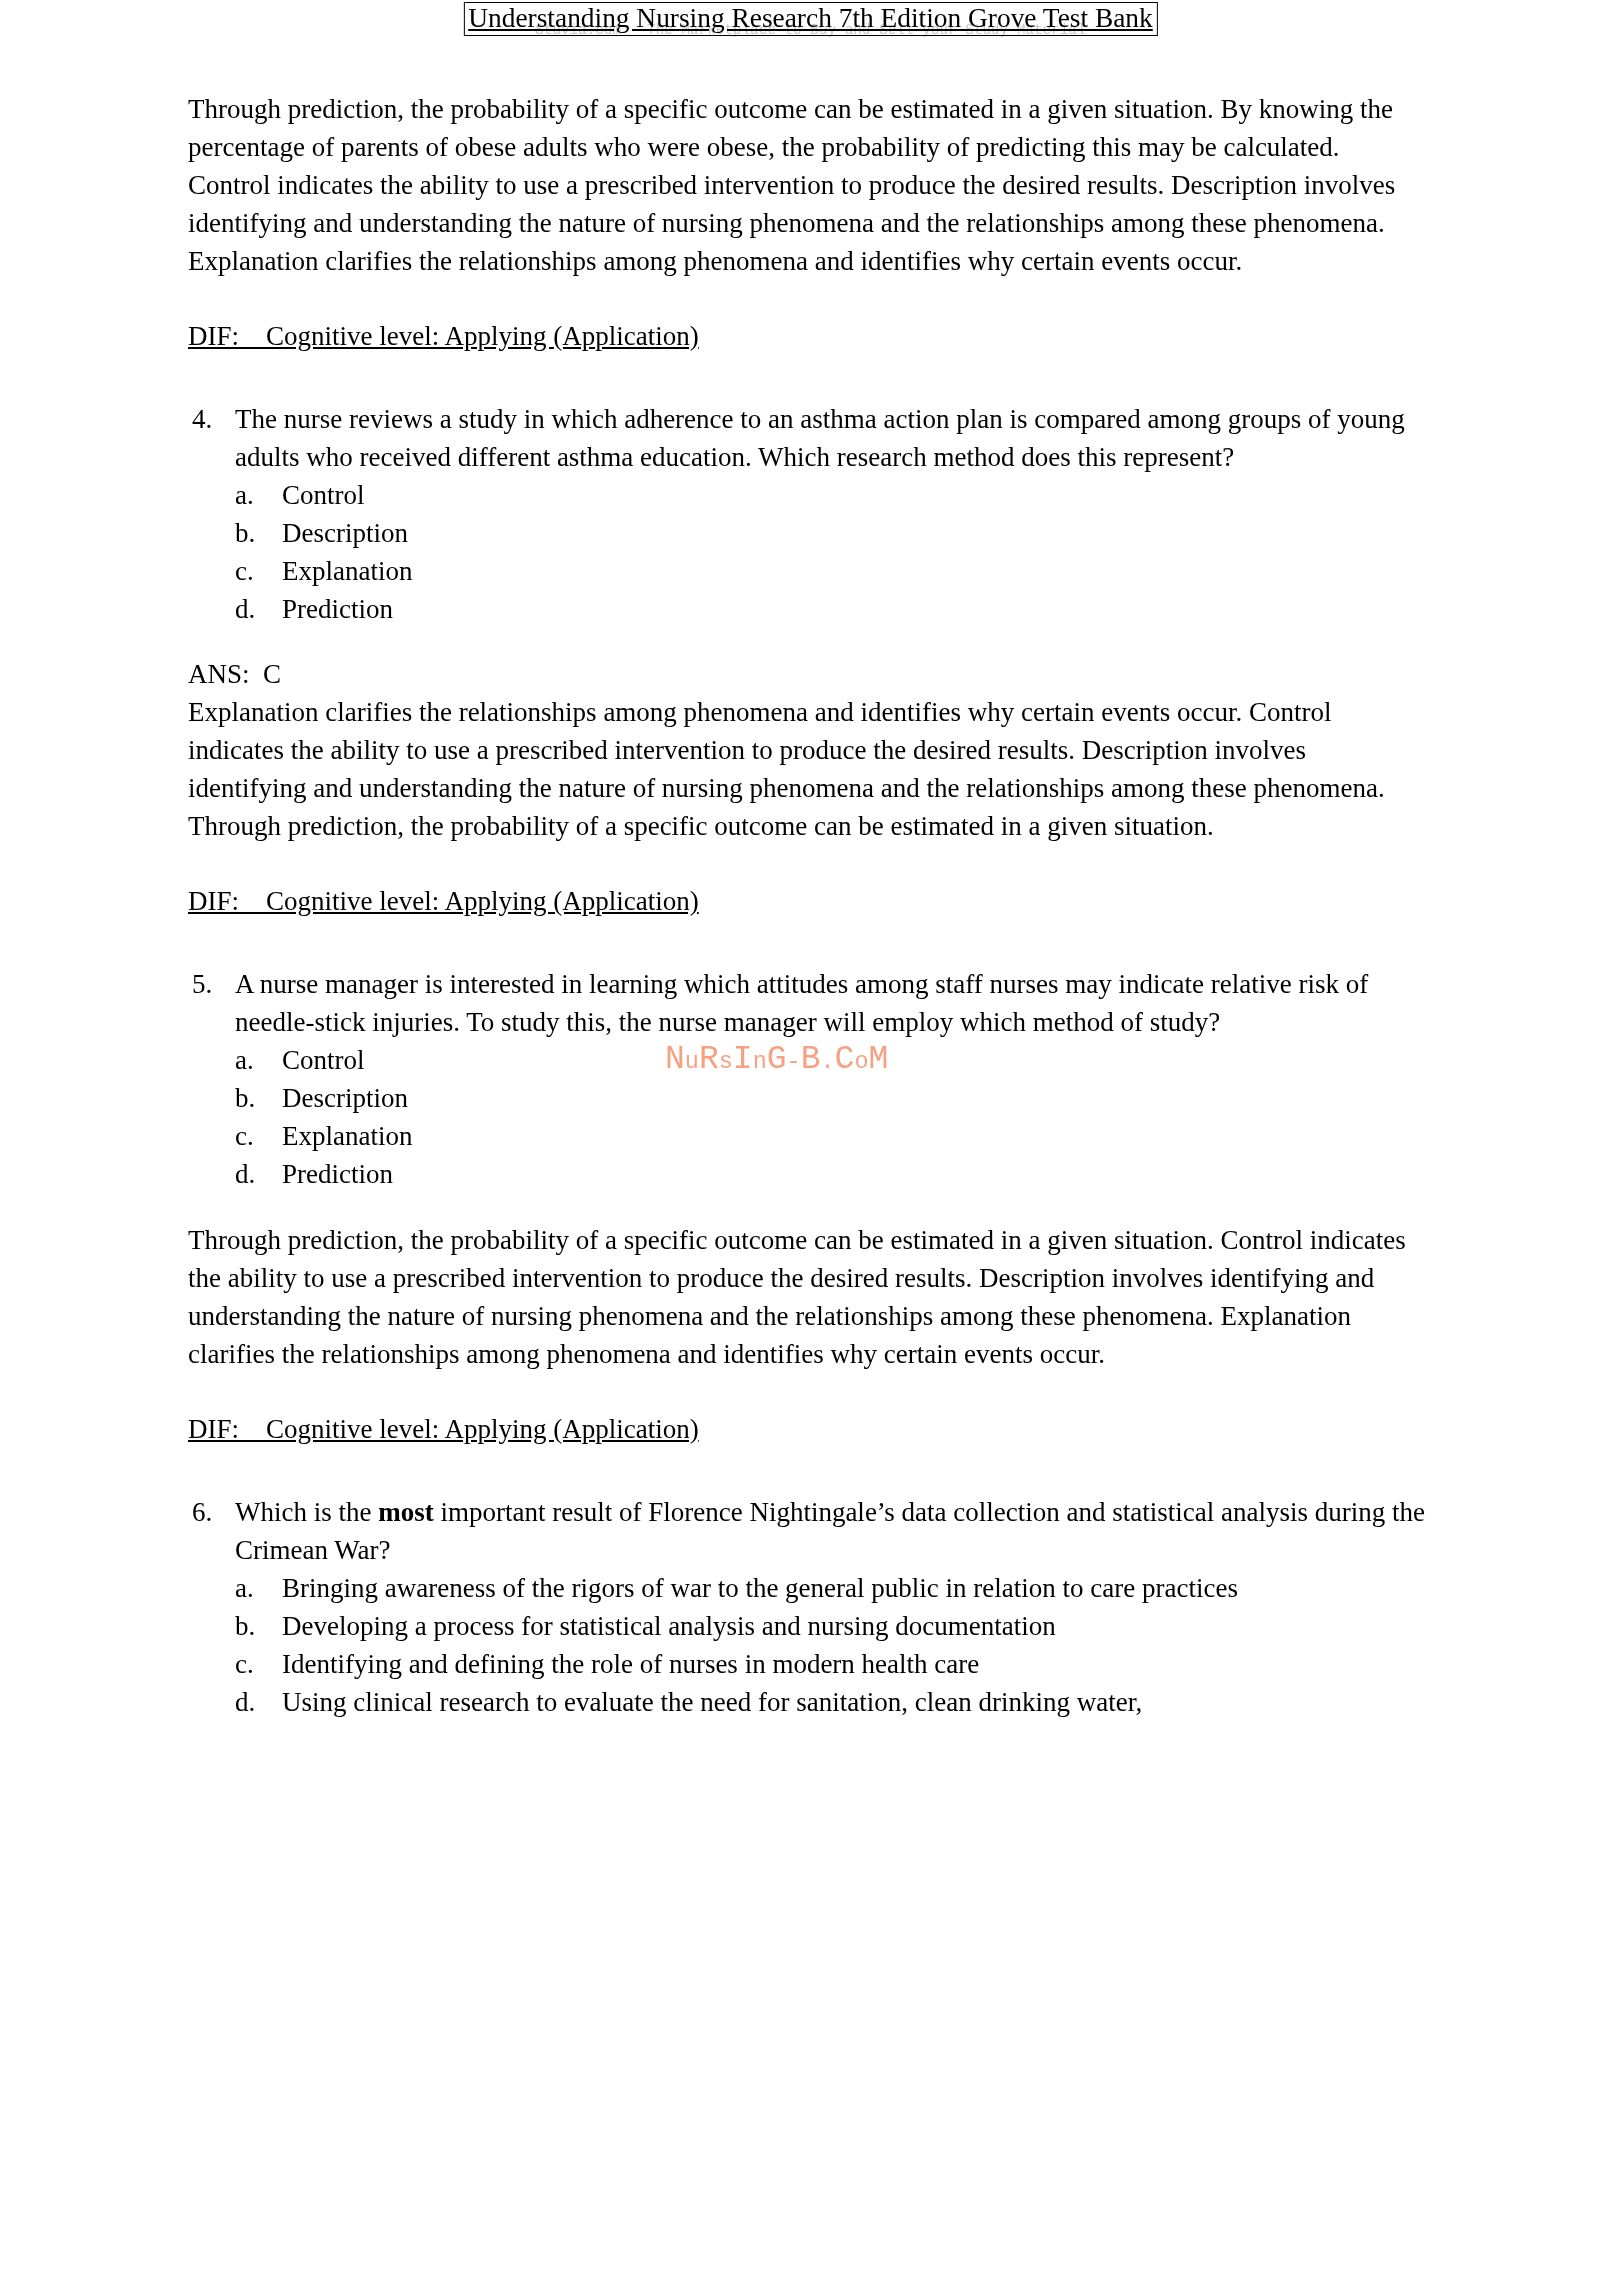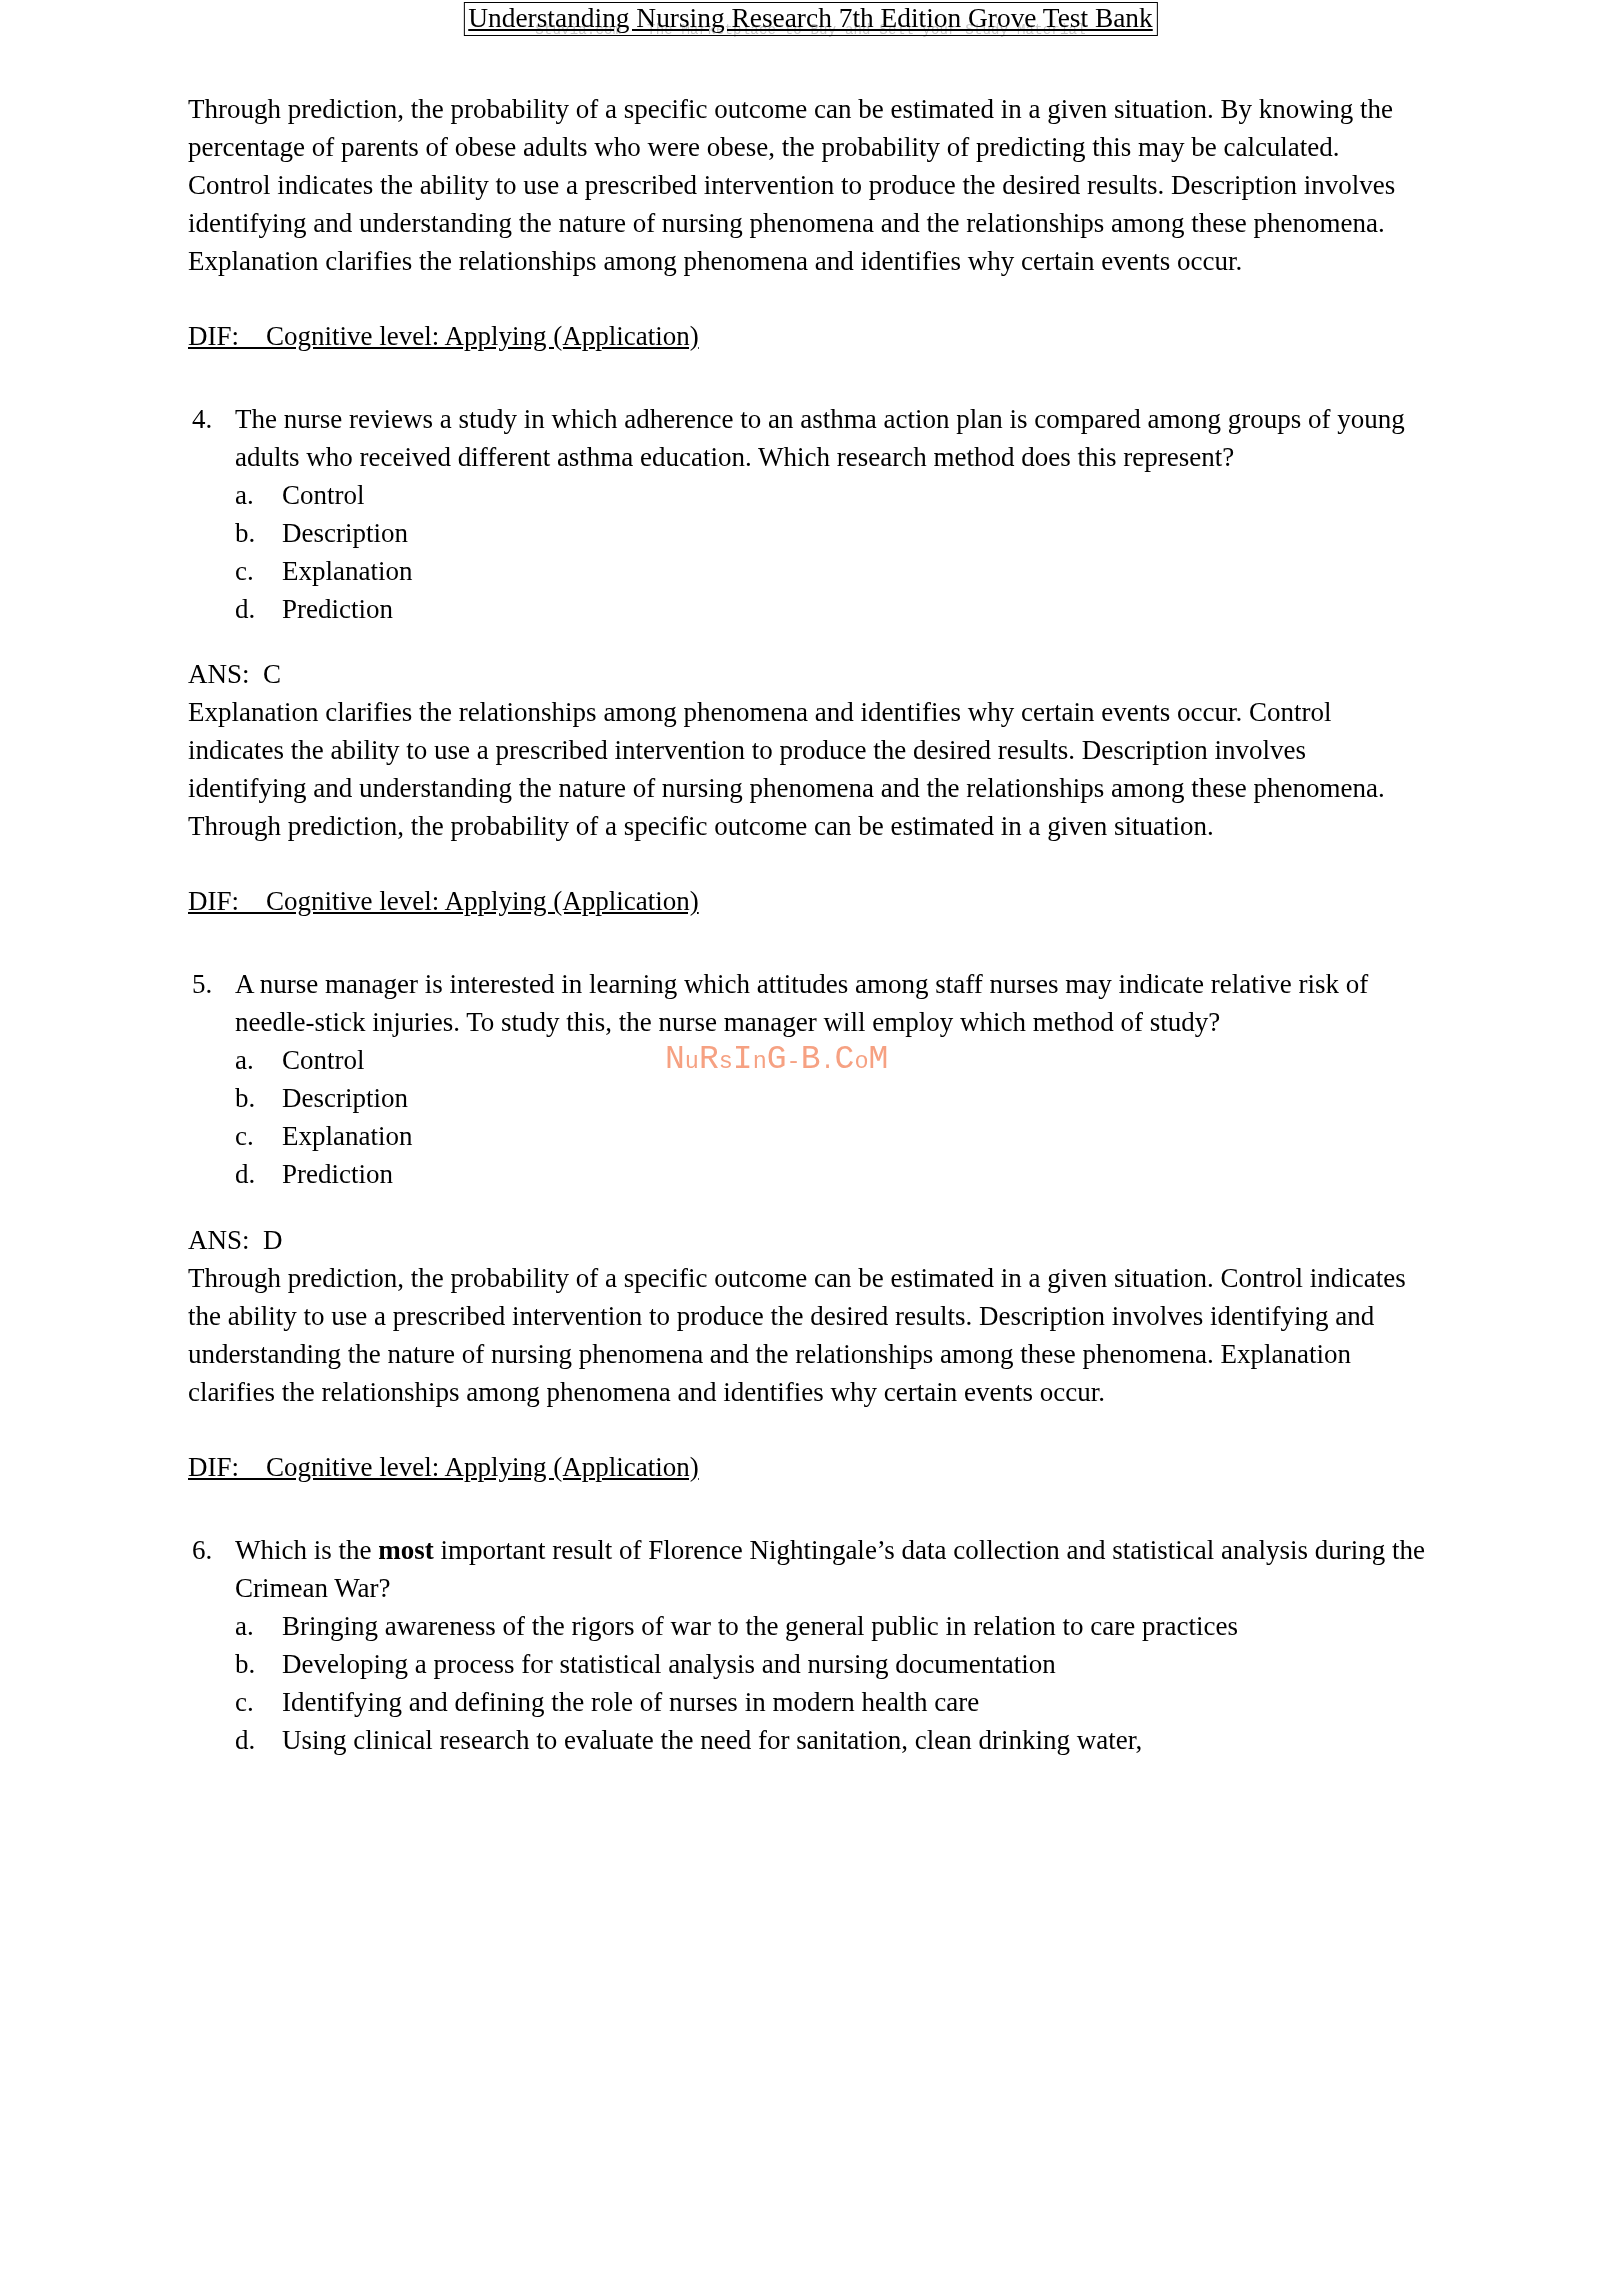--- a/index.html
+++ b/index.html
@@ -217,21 +217,20 @@
       </li>
       <li class="option">
         <span class="opt-letter">d.</span>
         <span class="opt-text">Prediction</span>
       </li>
     </ul>
   </div>
 
   <div class="spacer-sm"></div>
 
-  <p class="ans-line">ANS:  D</p>
   <p class="para">Through prediction, the probability of a specific outcome can be estimated in a given situation. Control indicates the ability to use a prescribed intervention to produce the desired results. Description involves identifying and understanding the nature of nursing phenomena and the relationships among these phenomena. Explanation clarifies the relationships among phenomena and identifies why certain events occur.</p>
 
   <div class="spacer-md"></div>
 
   <p class="dif-line">DIF:    Cognitive level: Applying (Application)</p>
 
   <div class="spacer-lg"></div>
 
   <div class="question">
     <span class="q-number">6.</span>

